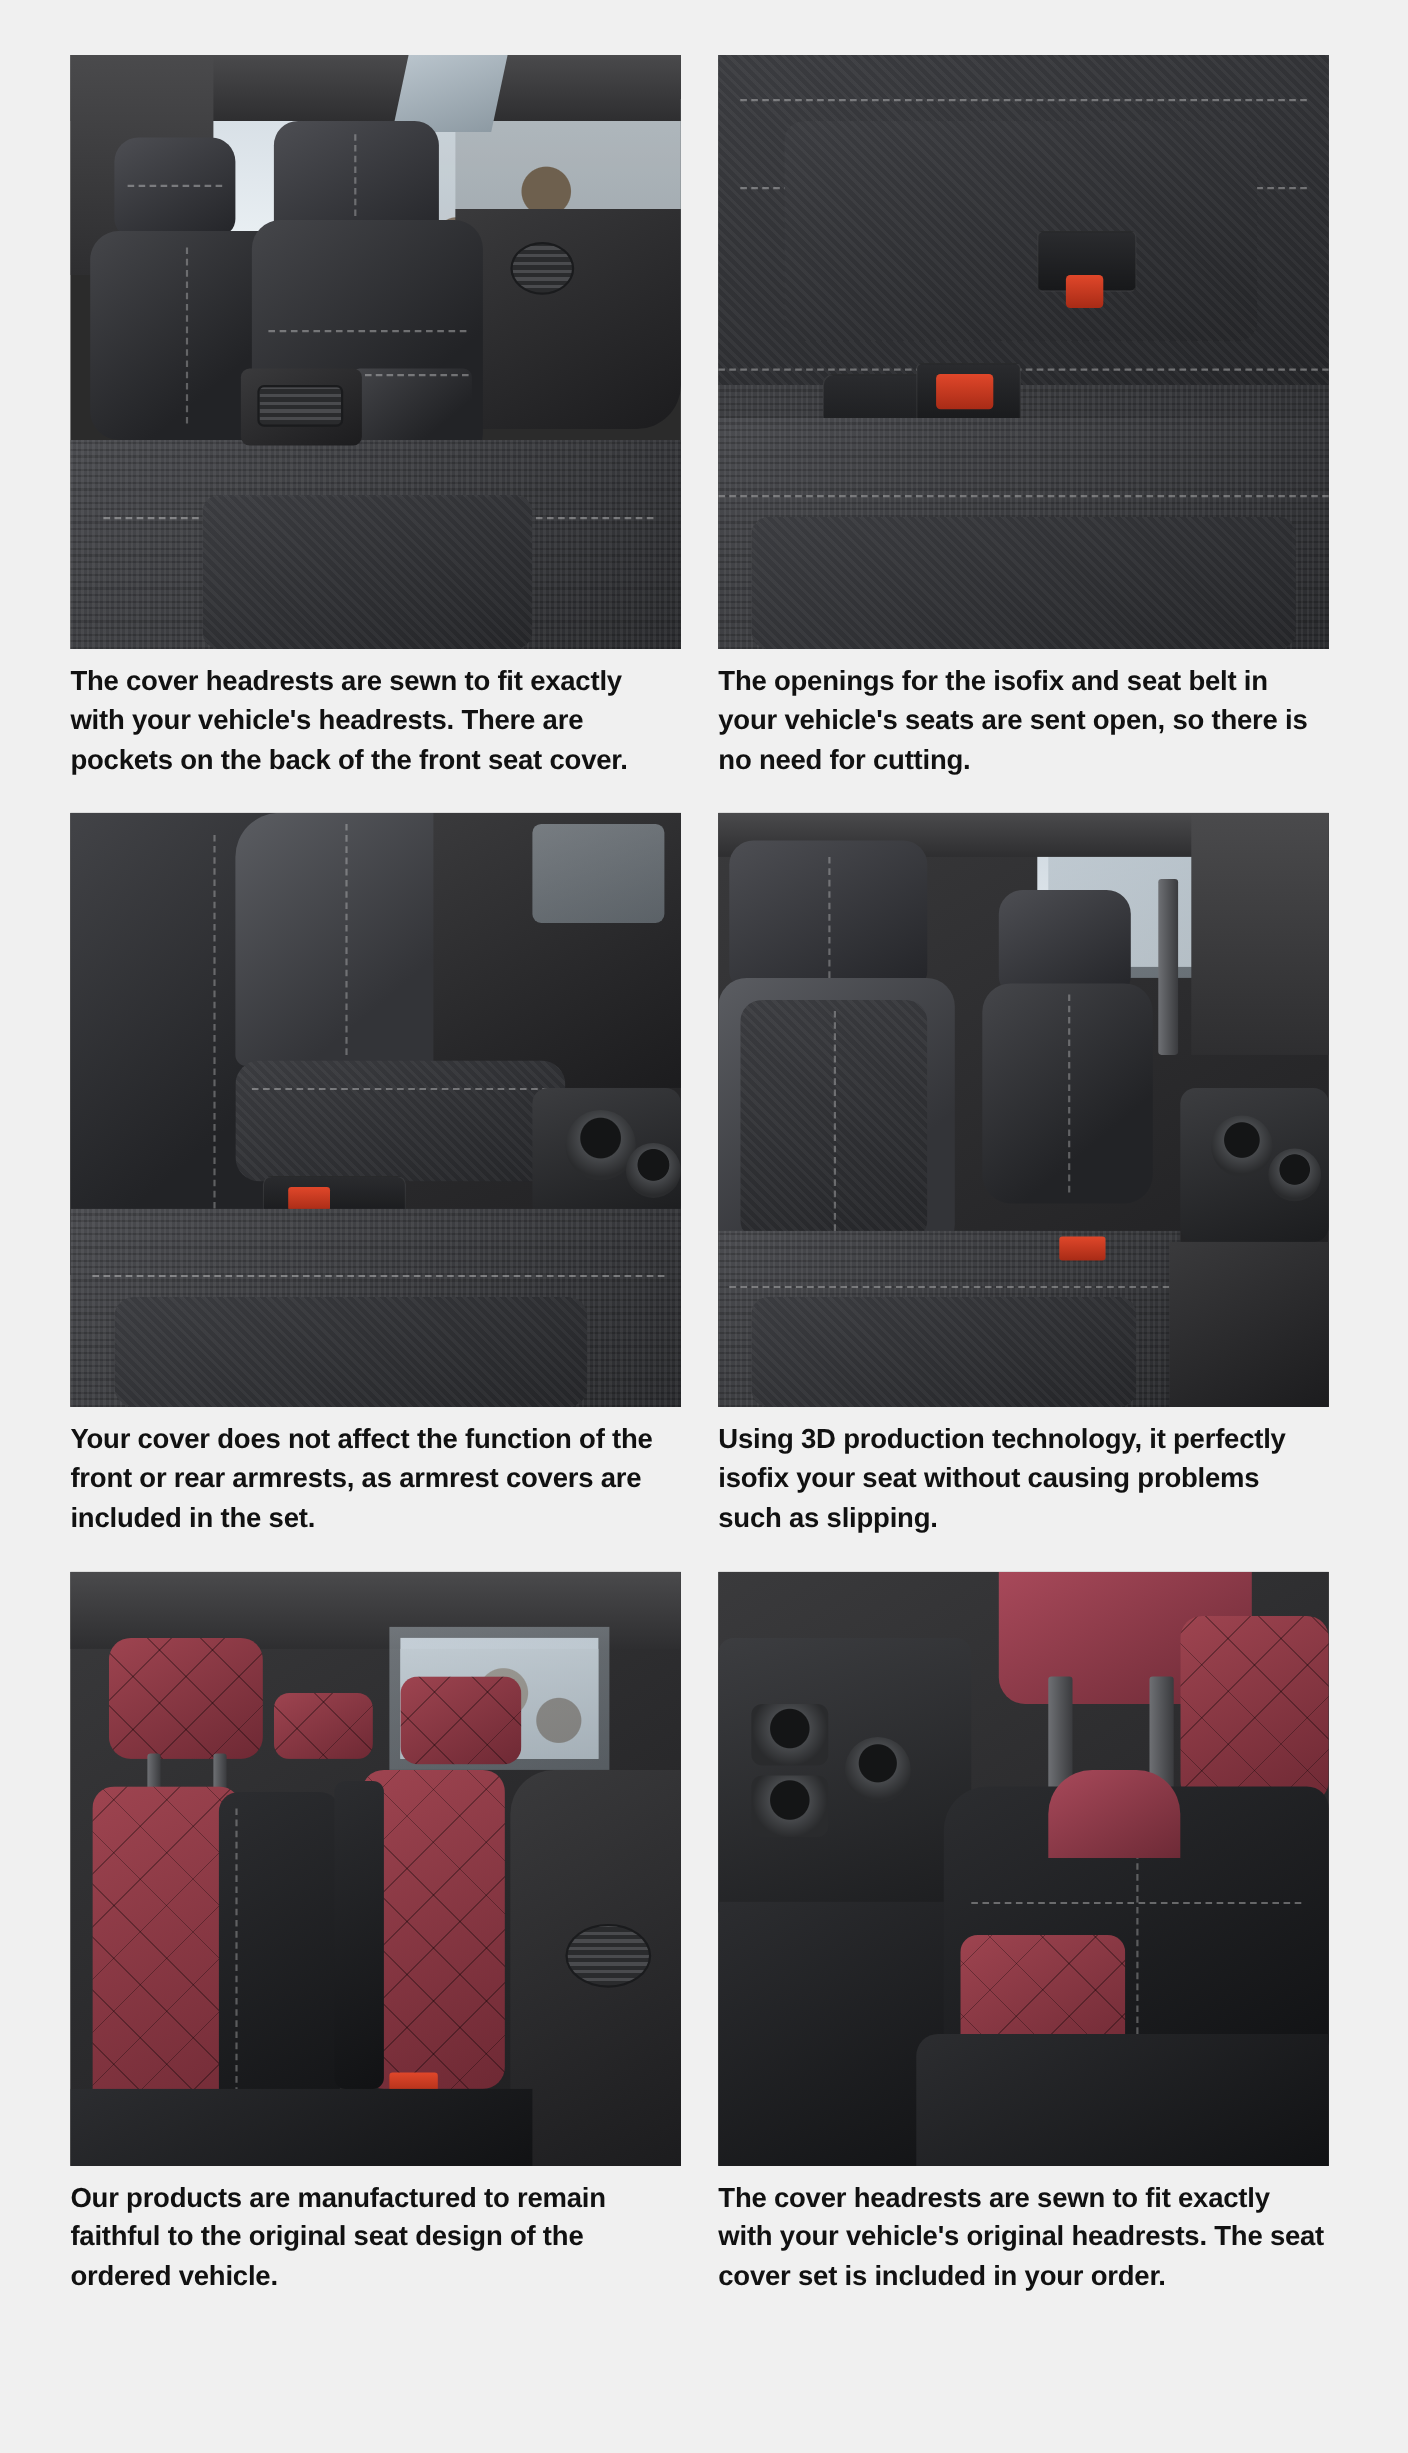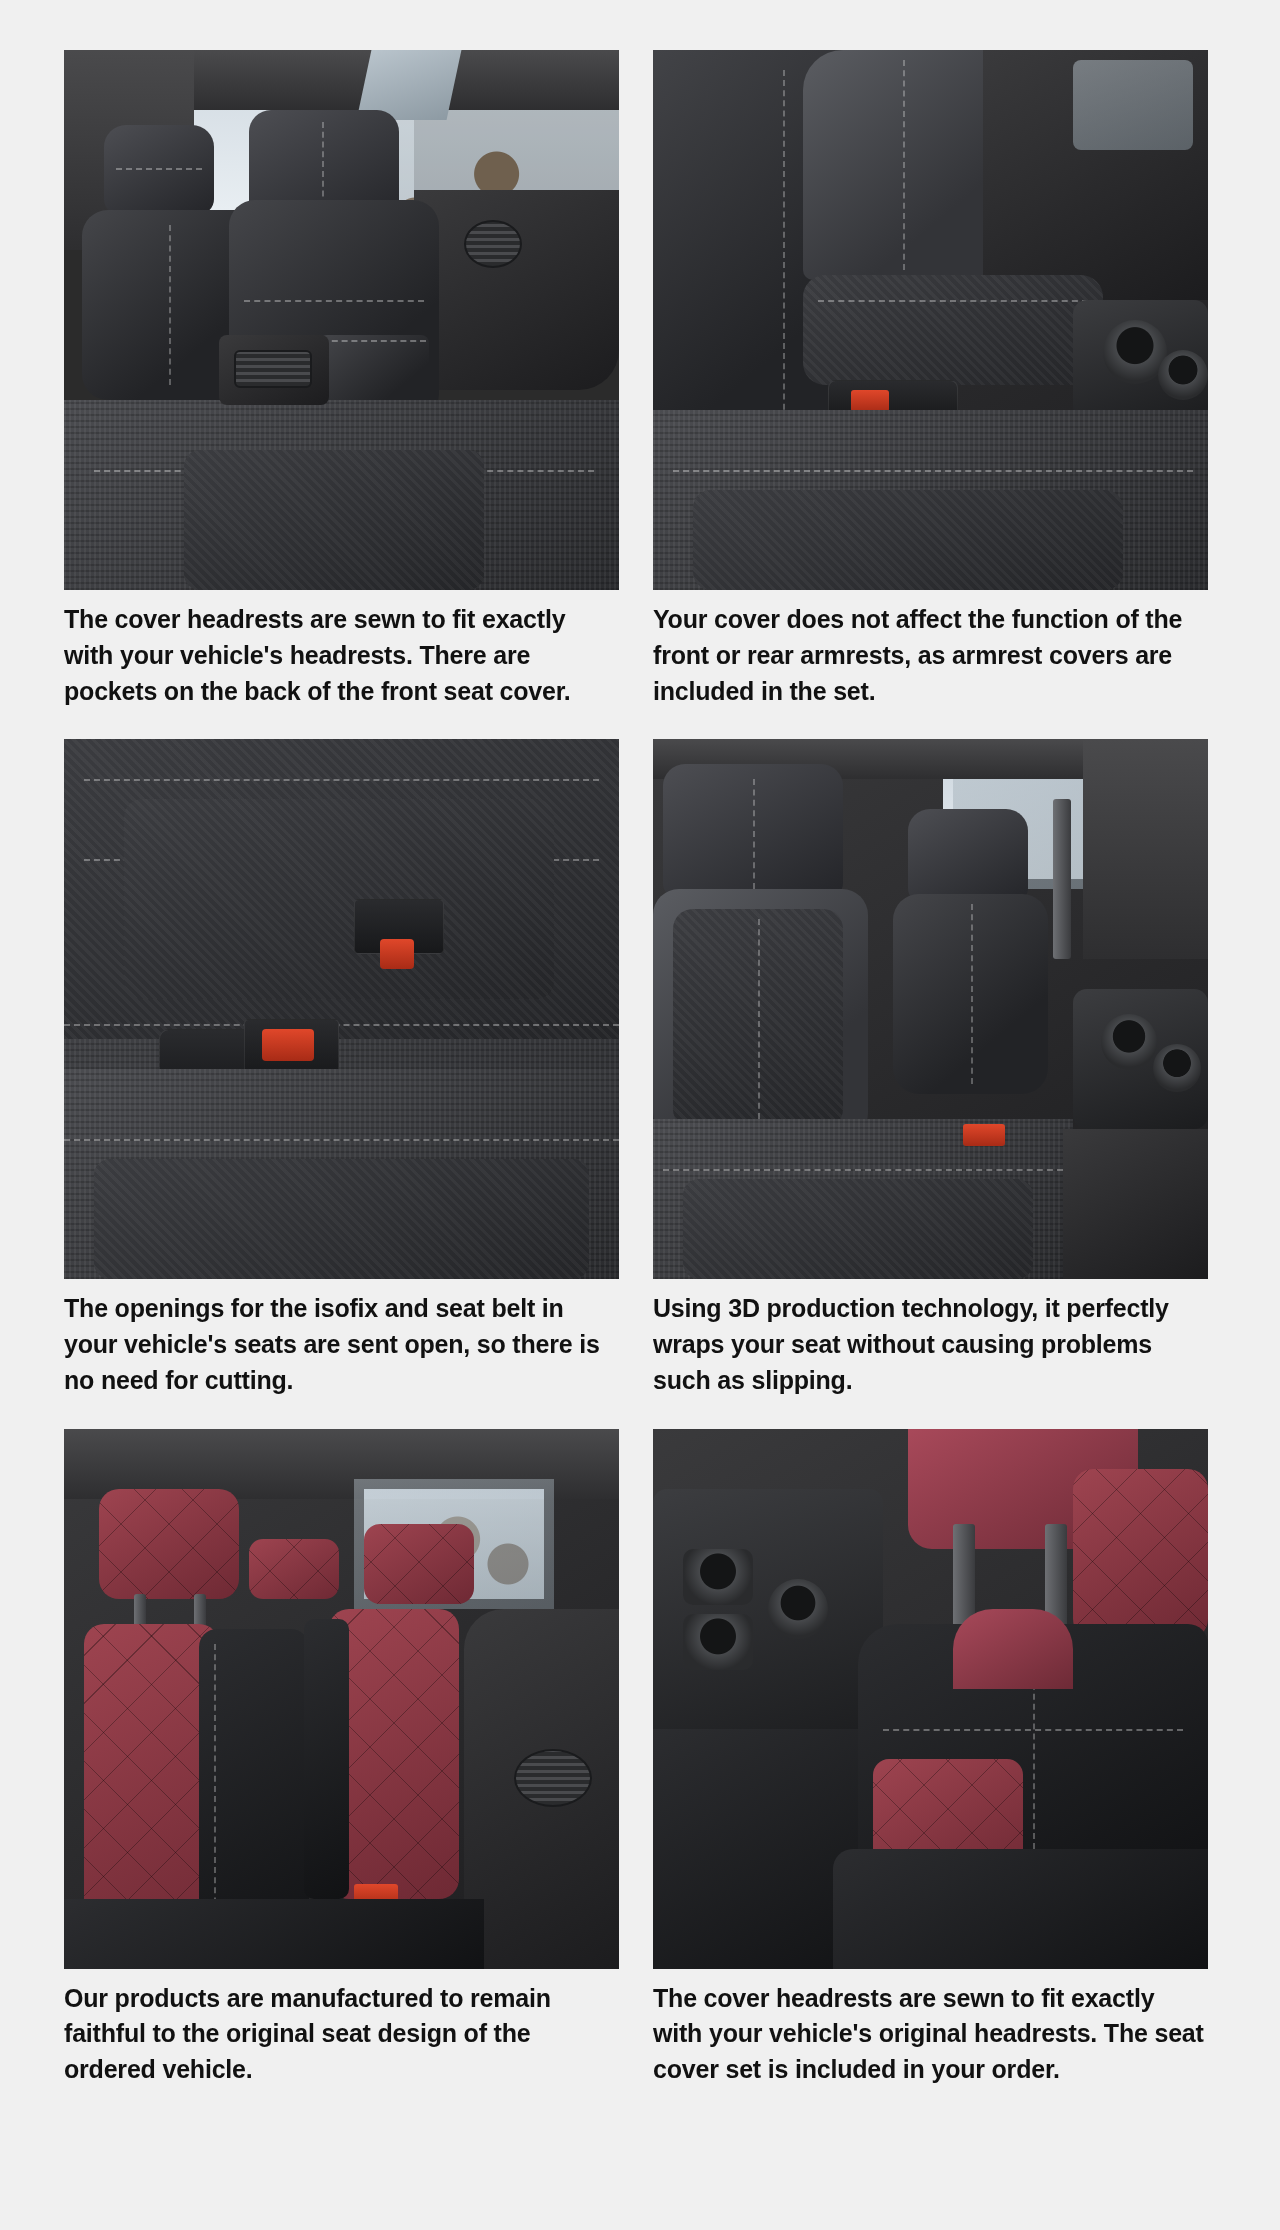--- a/index.html
+++ b/index.html
@@ -275,20 +275,42 @@
         <div class="stitch" style="left:30px;top:420px;width:500px;"></div>
         <div class="suede" style="left:120px;top:400px;width:300px;height:140px;border-radius:16px;"></div>
         <div class="panel-dark" style="left:155px;top:285px;width:110px;height:70px;border-radius:8px;"></div>
         <div class="vent" style="left:170px;top:300px;width:78px;height:38px;"></div>
       </div>
       <div class="caption cap-narrow">The cover headrests are sewn to fit exactly with your vehicle's headrests. There are pockets on the back of the front seat cover.</div>
     </div>
 
     <div class="cell">
       <div class="photo">
+        <div class="fabric" style="left:0;top:0;width:555px;height:540px;"></div>
+        <div class="suede" style="left:0;top:0;width:555px;height:300px;"></div>
+        <div class="stitch" style="left:20px;top:40px;width:515px;"></div>
+        <div class="stitch" style="left:20px;top:120px;width:515px;"></div>
+        <div class="suede" style="left:60px;top:60px;width:430px;height:200px;border-radius:18px;"></div>
+        <div class="stitch" style="left:0;top:285px;width:555px;"></div>
+
+        <div class="buckle" style="left:290px;top:160px;width:90px;height:55px;"></div>
+        <div class="buckle-red" style="left:316px;top:200px;width:34px;height:30px;border-radius:4px;"></div>
+        <div class="buckle" style="left:95px;top:290px;width:105px;height:70px;border-radius:10px;"></div>
+        <div class="buckle" style="left:180px;top:280px;width:95px;height:60px;"></div>
+        <div class="buckle-red" style="left:198px;top:290px;width:52px;height:32px;border-radius:4px;"></div>
+
+        <div class="fabric" style="left:0;top:330px;width:555px;height:210px;"></div>
+        <div class="stitch" style="left:0;top:400px;width:555px;"></div>
+        <div class="suede" style="left:30px;top:420px;width:495px;height:120px;border-radius:16px;"></div>
+      </div>
+      <div class="caption cap-narrow">The openings for the isofix and seat belt in your vehicle's seats are sent open, so there is no need for cutting.</div>
+    </div>
+
+    <div class="cell">
+      <div class="photo">
         <div class="panel-dark" style="left:0;top:0;width:555px;height:540px;"></div>
         <div class="seat" style="left:-40px;top:0;width:250px;height:420px;"></div>
         <div class="stitch-v" style="left:130px;top:20px;height:370px;"></div>
         <div class="seat-lt" style="left:150px;top:0;width:210px;height:230px;border-radius:40px 10px 10px 10px;"></div>
         <div class="stitch-v" style="left:250px;top:10px;height:210px;"></div>
         <div class="panel-dark" style="left:330px;top:0;width:225px;height:250px;"></div>
         <div class="glass" style="left:420px;top:10px;width:120px;height:90px;border-radius:8px;opacity:.5;"></div>
 
         <div class="suede" style="left:150px;top:225px;width:300px;height:110px;border-radius:22px;"></div>
         <div class="stitch" style="left:165px;top:250px;width:270px;"></div>
@@ -301,42 +323,20 @@
 
         <div class="fabric" style="left:0;top:360px;width:555px;height:180px;"></div>
         <div class="stitch" style="left:20px;top:420px;width:520px;"></div>
         <div class="suede" style="left:40px;top:440px;width:430px;height:100px;border-radius:18px;"></div>
       </div>
       <div class="caption">Your cover does not affect the function of the front or rear armrests, as armrest covers are included in the set.</div>
     </div>
 
     <div class="cell">
       <div class="photo">
-        <div class="fabric" style="left:0;top:0;width:555px;height:540px;"></div>
-        <div class="suede" style="left:0;top:0;width:555px;height:300px;"></div>
-        <div class="stitch" style="left:20px;top:40px;width:515px;"></div>
-        <div class="stitch" style="left:20px;top:120px;width:515px;"></div>
-        <div class="suede" style="left:60px;top:60px;width:430px;height:200px;border-radius:18px;"></div>
-        <div class="stitch" style="left:0;top:285px;width:555px;"></div>
-
-        <div class="buckle" style="left:290px;top:160px;width:90px;height:55px;"></div>
-        <div class="buckle-red" style="left:316px;top:200px;width:34px;height:30px;border-radius:4px;"></div>
-        <div class="buckle" style="left:95px;top:290px;width:105px;height:70px;border-radius:10px;"></div>
-        <div class="buckle" style="left:180px;top:280px;width:95px;height:60px;"></div>
-        <div class="buckle-red" style="left:198px;top:290px;width:52px;height:32px;border-radius:4px;"></div>
-
-        <div class="fabric" style="left:0;top:330px;width:555px;height:210px;"></div>
-        <div class="stitch" style="left:0;top:400px;width:555px;"></div>
-        <div class="suede" style="left:30px;top:420px;width:495px;height:120px;border-radius:16px;"></div>
-      </div>
-      <div class="caption cap-narrow">The openings for the isofix and seat belt in your vehicle's seats are sent open, so there is no need for cutting.</div>
-    </div>
-
-    <div class="cell">
-      <div class="photo">
         <div class="panel-dark" style="left:0;top:0;width:555px;height:540px;"></div>
         <div class="sky" style="left:290px;top:20px;width:180px;height:120px;"></div>
         <div class="glass" style="left:300px;top:0;width:180px;height:150px;opacity:.6;"></div>
         <div class="roof" style="left:0;top:0;width:555px;height:40px;"></div>
         <div class="roof" style="left:430px;top:0;width:125px;height:220px;"></div>
 
         <div class="headrest" style="left:10px;top:25px;width:180px;height:135px;"></div>
         <div class="stitch-v" style="left:100px;top:40px;height:110px;"></div>
         <div class="seat-lt" style="left:0;top:150px;width:215px;height:250px;"></div>
         <div class="suede" style="left:20px;top:170px;width:170px;height:220px;border-radius:20px;"></div>
@@ -350,21 +350,21 @@
         <div class="console" style="left:420px;top:250px;width:135px;height:140px;"></div>
         <div class="cupholder" style="left:448px;top:275px;width:56px;height:56px;"></div>
         <div class="cupholder" style="left:500px;top:305px;width:48px;height:48px;"></div>
 
         <div class="fabric" style="left:0;top:380px;width:420px;height:160px;"></div>
         <div class="stitch" style="left:10px;top:430px;width:400px;"></div>
         <div class="suede" style="left:30px;top:440px;width:350px;height:100px;border-radius:16px;"></div>
         <div class="buckle-red" style="left:310px;top:385px;width:42px;height:22px;"></div>
         <div class="panel-dark" style="left:410px;top:390px;width:145px;height:150px;"></div>
       </div>
-      <div class="caption">Using 3D production technology, it perfectly wraps your seat without causing problems such as slipping.</div>
+      <div class="caption">Using 3D production technology, it perfectly isofix your seat without causing problems such as slipping.</div>
     </div>
 
     <div class="cell">
       <div class="photo">
         <div class="panel-dark" style="left:0;top:0;width:555px;height:540px;"></div>
         <div class="roof" style="left:0;top:0;width:555px;height:70px;"></div>
         <div class="sky" style="left:300px;top:60px;width:180px;height:110px;"></div>
         <div class="trees" style="left:300px;top:70px;width:180px;height:100px;"></div>
         <div class="glass" style="left:290px;top:50px;width:200px;height:130px;opacity:.45;"></div>
 

